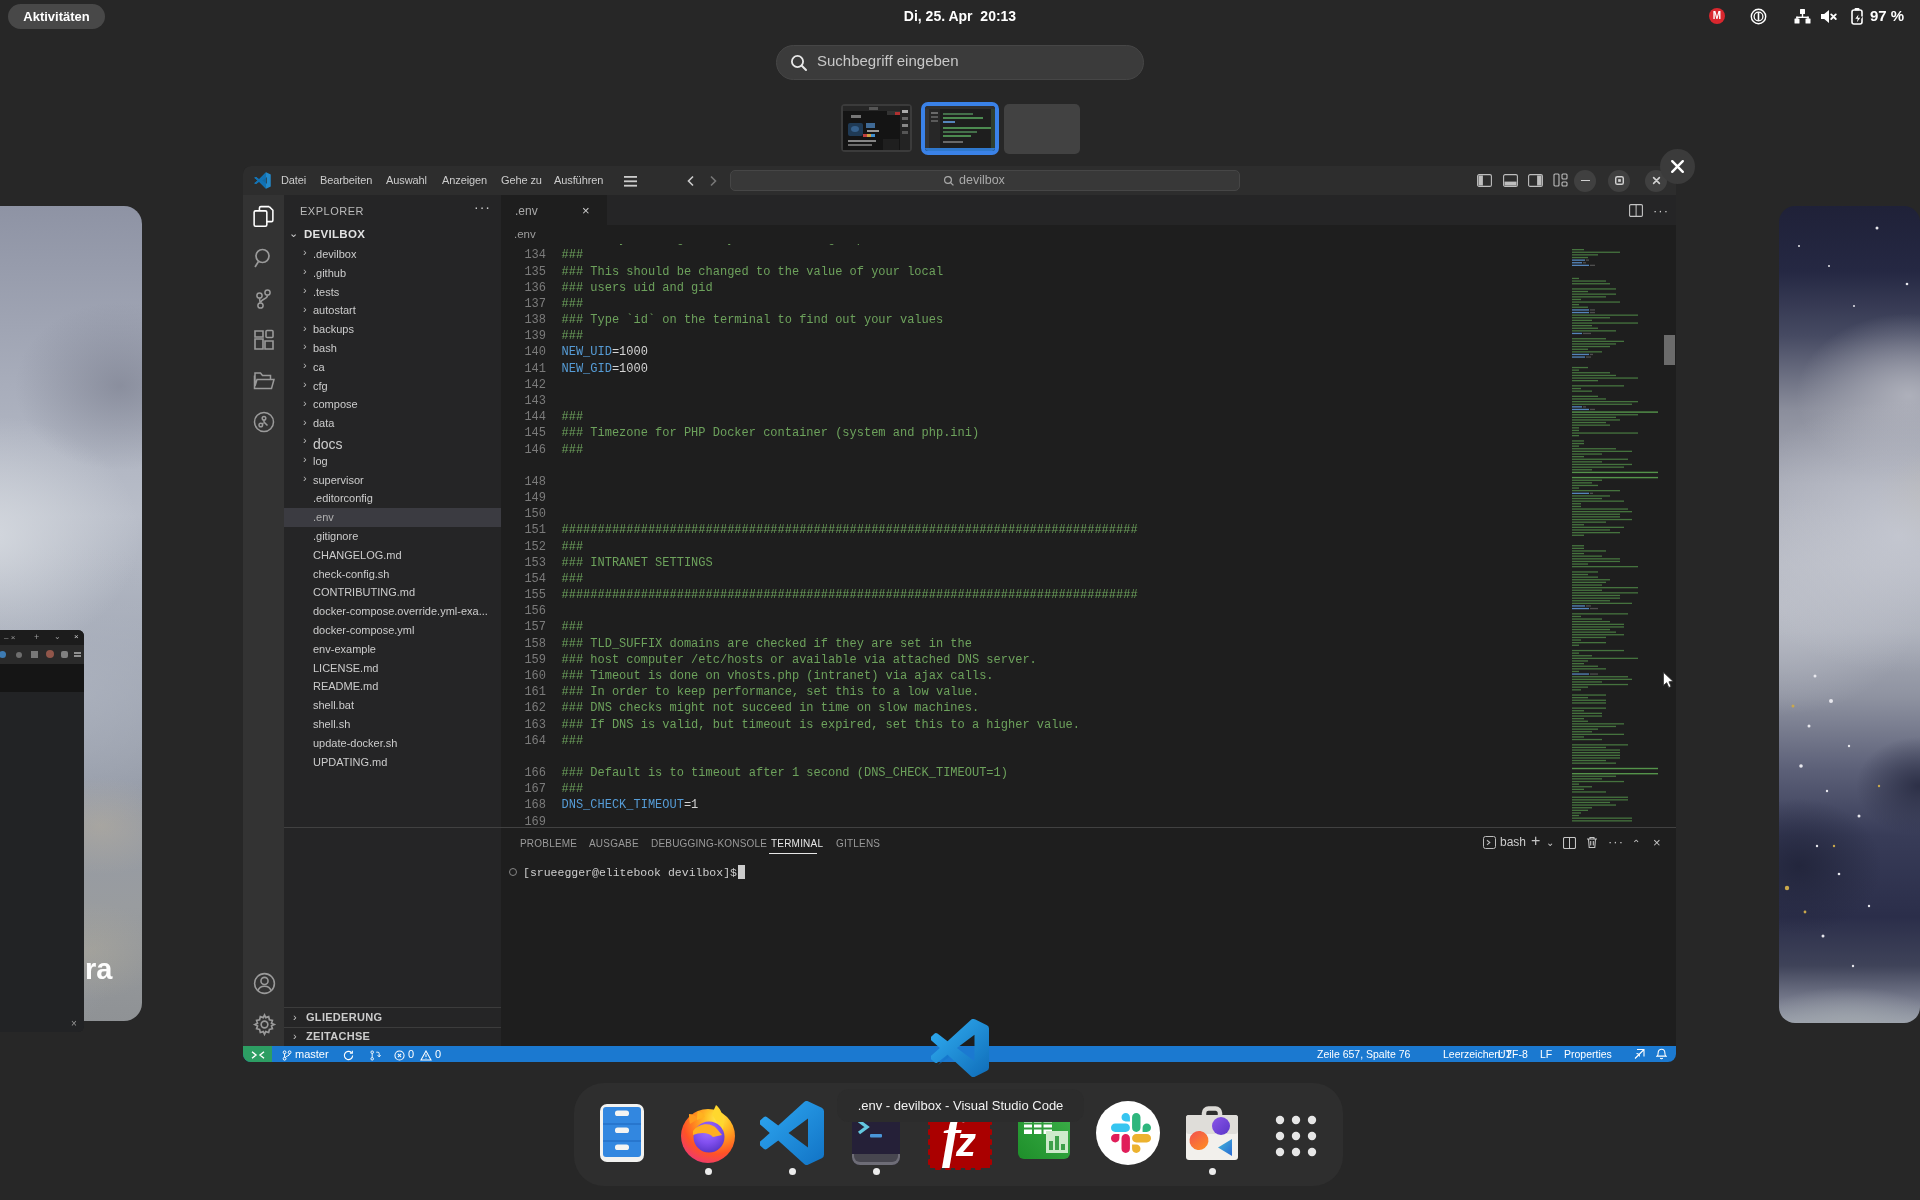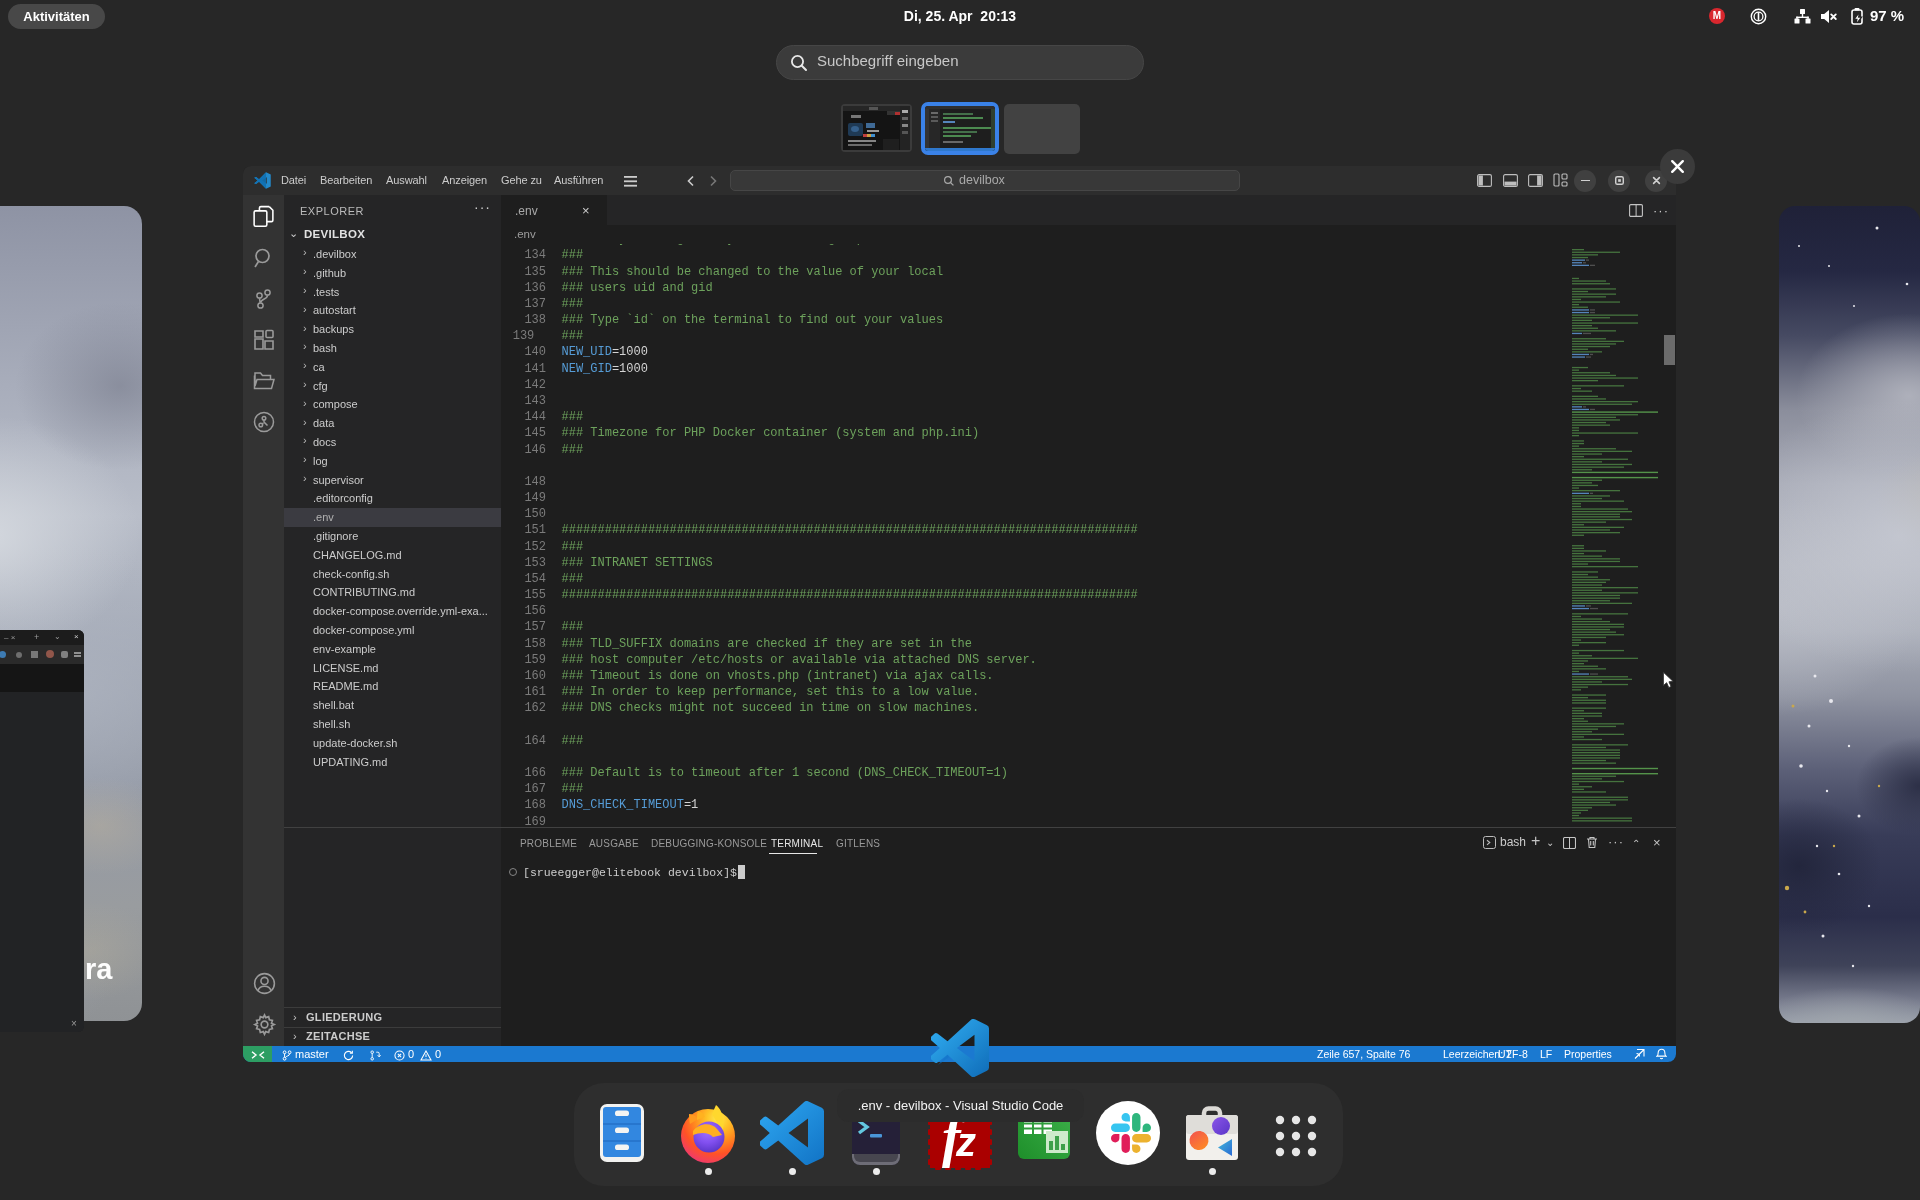--- a/index.html
+++ b/index.html
@@ -289,21 +289,21 @@
 <div class="abs" style="left:70px;top:175.9px;color:#cccccc;font-size:11px;">bash</div>
 <div class="abs" style="left:60px;top:193.2px;color:#b8b8b8;font-size:11px;">›</div>
 <div class="abs" style="left:70px;top:194.7px;color:#cccccc;font-size:11px;">ca</div>
 <div class="abs" style="left:60px;top:212.0px;color:#b8b8b8;font-size:11px;">›</div>
 <div class="abs" style="left:70px;top:213.5px;color:#cccccc;font-size:11px;">cfg</div>
 <div class="abs" style="left:60px;top:230.8px;color:#b8b8b8;font-size:11px;">›</div>
 <div class="abs" style="left:70px;top:232.3px;color:#cccccc;font-size:11px;">compose</div>
 <div class="abs" style="left:60px;top:249.6px;color:#b8b8b8;font-size:11px;">›</div>
 <div class="abs" style="left:70px;top:251.1px;color:#cccccc;font-size:11px;">data</div>
 <div class="abs" style="left:60px;top:268.4px;color:#b8b8b8;font-size:11px;">›</div>
-<div class="abs" style="left:70px;top:269.9px;color:#cccccc;font-size:11px;">docs</div>
+<div class="abs" style="left:70px;top:269.9px;color:#cccccc;font-size:14px;">docs</div>
 <div class="abs" style="left:60px;top:287.2px;color:#b8b8b8;font-size:11px;">›</div>
 <div class="abs" style="left:70px;top:288.7px;color:#cccccc;font-size:11px;">log</div>
 <div class="abs" style="left:60px;top:306.0px;color:#b8b8b8;font-size:11px;">›</div>
 <div class="abs" style="left:70px;top:307.5px;color:#cccccc;font-size:11px;">supervisor</div>
 <div class="abs" style="left:70px;top:326.3px;color:#cccccc;font-size:11px;">.editorconfig</div>
 <div class="abs" style="left:41px;top:342.2px;width:217px;height:18.8px;background:#3b3b41;"></div>
 <div class="abs" style="left:70px;top:345.1px;color:#b0b0b0;font-size:11px;">.env</div>
 <div class="abs" style="left:70px;top:363.9px;color:#cccccc;font-size:11px;">.gitignore</div>
 <div class="abs" style="left:70px;top:382.7px;color:#cccccc;font-size:11px;">CHANGELOG.md</div>
 <div class="abs" style="left:70px;top:401.5px;color:#cccccc;font-size:11px;">check-config.sh</div>
@@ -336,21 +336,21 @@
   <div class="abs" style="left:1410px;top:37px;color:#cccccc;font-size:13px;letter-spacing:1px;">···</div>
   <div class="abs" style="left:258px;top:59px;width:1175px;height:21px;background:#1e1e1e;"></div>
   <div class="abs" style="left:271px;top:62px;color:#9d9d9d;font-size:11.5px;">.env</div>
   <div class="abs" style="left:258px;top:78px;width:1165px;height:583px;overflow:hidden;background:#1e1e1e;">
     <div class="abs mono" style="left:0;top:-12.9px;width:1165px;height:16px;font-size:12px;line-height:16px;white-space:pre;"><span class="abs" style="left:0;width:45px;text-align:right;color:#7b7b7b;">133</span><span class="abs" style="left:60.5px;color:#6da25c;">### not yet changed to your user and group</span></div>
     <div class="abs mono" style="left:0;top:3.3px;width:1165px;height:16px;font-size:12px;line-height:16px;white-space:pre;"><span class="abs" style="left:0;width:45px;text-align:right;color:#7b7b7b;">134</span><span class="abs" style="left:60.5px;color:#6da25c;">###</span></div>
     <div class="abs mono" style="left:0;top:19.5px;width:1165px;height:16px;font-size:12px;line-height:16px;white-space:pre;"><span class="abs" style="left:0;width:45px;text-align:right;color:#7b7b7b;">135</span><span class="abs" style="left:60.5px;color:#6da25c;">### This should be changed to the value of your local</span></div>
     <div class="abs mono" style="left:0;top:35.7px;width:1165px;height:16px;font-size:12px;line-height:16px;white-space:pre;"><span class="abs" style="left:0;width:45px;text-align:right;color:#7b7b7b;">136</span><span class="abs" style="left:60.5px;color:#6da25c;">### users uid and gid</span></div>
     <div class="abs mono" style="left:0;top:51.8px;width:1165px;height:16px;font-size:12px;line-height:16px;white-space:pre;"><span class="abs" style="left:0;width:45px;text-align:right;color:#7b7b7b;">137</span><span class="abs" style="left:60.5px;color:#6da25c;">###</span></div>
     <div class="abs mono" style="left:0;top:68.0px;width:1165px;height:16px;font-size:12px;line-height:16px;white-space:pre;"><span class="abs" style="left:0;width:45px;text-align:right;color:#7b7b7b;">138</span><span class="abs" style="left:60.5px;color:#6da25c;">### Type `id` on the terminal to find out your values</span></div>
-    <div class="abs mono" style="left:0;top:84.2px;width:1165px;height:16px;font-size:12px;line-height:16px;white-space:pre;"><span class="abs" style="left:0;width:45px;text-align:center;color:#7b7b7b;">139</span><span class="abs" style="left:60.5px;color:#6da25c;">###</span></div>
+    <div class="abs mono" style="left:0;top:84.2px;width:1165px;height:16px;font-size:12px;line-height:16px;white-space:pre;"><span class="abs" style="left:0;width:45px;text-align:right;color:#7b7b7b;">139</span><span class="abs" style="left:60.5px;color:#6da25c;">###</span></div>
     <div class="abs mono" style="left:0;top:100.4px;width:1165px;height:16px;font-size:12px;line-height:16px;white-space:pre;"><span class="abs" style="left:0;width:45px;text-align:right;color:#7b7b7b;">140</span><span class="abs" style="left:60.5px;color:#569cd6;">NEW_UID</span><span class="abs" style="left:110.9px;color:#d4d4d4;">=1000</span></div>
     <div class="abs mono" style="left:0;top:116.6px;width:1165px;height:16px;font-size:12px;line-height:16px;white-space:pre;"><span class="abs" style="left:0;width:45px;text-align:right;color:#7b7b7b;">141</span><span class="abs" style="left:60.5px;color:#569cd6;">NEW_GID</span><span class="abs" style="left:110.9px;color:#d4d4d4;">=1000</span></div>
     <div class="abs mono" style="left:0;top:132.7px;width:1165px;height:16px;font-size:12px;line-height:16px;white-space:pre;"><span class="abs" style="left:0;width:45px;text-align:right;color:#7b7b7b;">142</span></div>
     <div class="abs mono" style="left:0;top:148.9px;width:1165px;height:16px;font-size:12px;line-height:16px;white-space:pre;"><span class="abs" style="left:0;width:45px;text-align:right;color:#7b7b7b;">143</span></div>
     <div class="abs mono" style="left:0;top:165.1px;width:1165px;height:16px;font-size:12px;line-height:16px;white-space:pre;"><span class="abs" style="left:0;width:45px;text-align:right;color:#7b7b7b;">144</span><span class="abs" style="left:60.5px;color:#6da25c;">###</span></div>
     <div class="abs mono" style="left:0;top:181.3px;width:1165px;height:16px;font-size:12px;line-height:16px;white-space:pre;"><span class="abs" style="left:0;width:45px;text-align:right;color:#7b7b7b;">145</span><span class="abs" style="left:60.5px;color:#6da25c;">### Timezone for PHP Docker container (system and php.ini)</span></div>
     <div class="abs mono" style="left:0;top:197.5px;width:1165px;height:16px;font-size:12px;line-height:16px;white-space:pre;"><span class="abs" style="left:0;width:45px;text-align:right;color:#7b7b7b;">146</span><span class="abs" style="left:60.5px;color:#6da25c;">###</span></div>
     <div class="abs mono" style="left:0;top:229.8px;width:1165px;height:16px;font-size:12px;line-height:16px;white-space:pre;"><span class="abs" style="left:0;width:45px;text-align:right;color:#7b7b7b;">148</span></div>
     <div class="abs mono" style="left:0;top:246.0px;width:1165px;height:16px;font-size:12px;line-height:16px;white-space:pre;"><span class="abs" style="left:0;width:45px;text-align:right;color:#7b7b7b;">149</span></div>
     <div class="abs mono" style="left:0;top:262.2px;width:1165px;height:16px;font-size:12px;line-height:16px;white-space:pre;"><span class="abs" style="left:0;width:45px;text-align:right;color:#7b7b7b;">150</span></div>
@@ -359,20 +359,21 @@
     <div class="abs mono" style="left:0;top:310.7px;width:1165px;height:16px;font-size:12px;line-height:16px;white-space:pre;"><span class="abs" style="left:0;width:45px;text-align:right;color:#7b7b7b;">153</span><span class="abs" style="left:60.5px;color:#6da25c;">### INTRANET SETTINGS</span></div>
     <div class="abs mono" style="left:0;top:326.9px;width:1165px;height:16px;font-size:12px;line-height:16px;white-space:pre;"><span class="abs" style="left:0;width:45px;text-align:right;color:#7b7b7b;">154</span><span class="abs" style="left:60.5px;color:#6da25c;">###</span></div>
     <div class="abs mono" style="left:0;top:343.1px;width:1165px;height:16px;font-size:12px;line-height:16px;white-space:pre;"><span class="abs" style="left:0;width:45px;text-align:right;color:#7b7b7b;">155</span><span class="abs" style="left:60.5px;color:#6da25c;">################################################################################</span></div>
     <div class="abs mono" style="left:0;top:359.3px;width:1165px;height:16px;font-size:12px;line-height:16px;white-space:pre;"><span class="abs" style="left:0;width:45px;text-align:right;color:#7b7b7b;">156</span></div>
     <div class="abs mono" style="left:0;top:375.4px;width:1165px;height:16px;font-size:12px;line-height:16px;white-space:pre;"><span class="abs" style="left:0;width:45px;text-align:right;color:#7b7b7b;">157</span><span class="abs" style="left:60.5px;color:#6da25c;">###</span></div>
     <div class="abs mono" style="left:0;top:391.6px;width:1165px;height:16px;font-size:12px;line-height:16px;white-space:pre;"><span class="abs" style="left:0;width:45px;text-align:right;color:#7b7b7b;">158</span><span class="abs" style="left:60.5px;color:#6da25c;">### TLD_SUFFIX domains are checked if they are set in the</span></div>
     <div class="abs mono" style="left:0;top:407.8px;width:1165px;height:16px;font-size:12px;line-height:16px;white-space:pre;"><span class="abs" style="left:0;width:45px;text-align:right;color:#7b7b7b;">159</span><span class="abs" style="left:60.5px;color:#6da25c;">### host computer /etc/hosts or available via attached DNS server.</span></div>
     <div class="abs mono" style="left:0;top:424.0px;width:1165px;height:16px;font-size:12px;line-height:16px;white-space:pre;"><span class="abs" style="left:0;width:45px;text-align:right;color:#7b7b7b;">160</span><span class="abs" style="left:60.5px;color:#6da25c;">### Timeout is done on vhosts.php (intranet) via ajax calls.</span></div>
     <div class="abs mono" style="left:0;top:440.2px;width:1165px;height:16px;font-size:12px;line-height:16px;white-space:pre;"><span class="abs" style="left:0;width:45px;text-align:right;color:#7b7b7b;">161</span><span class="abs" style="left:60.5px;color:#6da25c;">### In order to keep performance, set this to a low value.</span></div>
     <div class="abs mono" style="left:0;top:456.3px;width:1165px;height:16px;font-size:12px;line-height:16px;white-space:pre;"><span class="abs" style="left:0;width:45px;text-align:right;color:#7b7b7b;">162</span><span class="abs" style="left:60.5px;color:#6da25c;">### DNS checks might not succeed in time on slow machines.</span></div>
+    <div class="abs mono" style="left:0;top:472.5px;width:1165px;height:16px;font-size:12px;line-height:16px;white-space:pre;"><span class="abs" style="left:0;width:45px;text-align:right;color:#7b7b7b;">163</span><span class="abs" style="left:60.5px;color:#6da25c;">### If DNS is valid, but timeout is expired, set this to a higher value.</span></div>
     <div class="abs mono" style="left:0;top:488.7px;width:1165px;height:16px;font-size:12px;line-height:16px;white-space:pre;"><span class="abs" style="left:0;width:45px;text-align:right;color:#7b7b7b;">164</span><span class="abs" style="left:60.5px;color:#6da25c;">###</span></div>
     <div class="abs mono" style="left:0;top:521.1px;width:1165px;height:16px;font-size:12px;line-height:16px;white-space:pre;"><span class="abs" style="left:0;width:45px;text-align:right;color:#7b7b7b;">166</span><span class="abs" style="left:60.5px;color:#6da25c;">### Default is to timeout after 1 second (DNS_CHECK_TIMEOUT=1)</span></div>
     <div class="abs mono" style="left:0;top:537.2px;width:1165px;height:16px;font-size:12px;line-height:16px;white-space:pre;"><span class="abs" style="left:0;width:45px;text-align:right;color:#7b7b7b;">167</span><span class="abs" style="left:60.5px;color:#6da25c;">###</span></div>
     <div class="abs mono" style="left:0;top:553.4px;width:1165px;height:16px;font-size:12px;line-height:16px;white-space:pre;"><span class="abs" style="left:0;width:45px;text-align:right;color:#7b7b7b;">168</span><span class="abs" style="left:60.5px;color:#569cd6;">DNS_CHECK_TIMEOUT</span><span class="abs" style="left:182.9px;color:#d4d4d4;">=1</span></div>
     <div class="abs mono" style="left:0;top:569.6px;width:1165px;height:16px;font-size:12px;line-height:16px;white-space:pre;"><span class="abs" style="left:0;width:45px;text-align:right;color:#7b7b7b;">169</span></div>
   </div>
 <svg class="abs" style="left:1327px;top:80px;" width="95" height="581" viewBox="0 0 95 581">
         <rect x="2" y="3.0" width="12" height="1.3" fill="#4c8244" opacity=".85"></rect>
         <rect x="2" y="5.6" width="48" height="1.3" fill="#4c8244" opacity=".85"></rect>
         <rect x="2" y="8.2" width="26" height="1.3" fill="#4c8244" opacity=".85"></rect>

